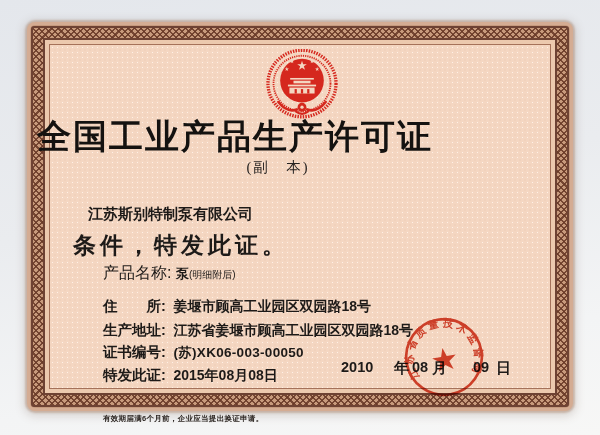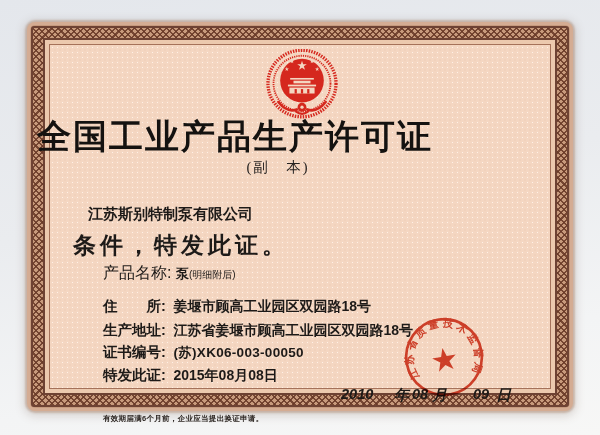--- a/index.html
+++ b/index.html
@@ -53,21 +53,21 @@
   .product{position:absolute;left:103px;top:263px;}
   .product .lab{font-size:16px;font-weight:400;}
   .product .val{font-size:13px;font-weight:700;}
   .product .note{font-size:10px;font-weight:400;}
   .frow{position:absolute;left:103px;white-space:nowrap;}
   .frow .lab{display:inline-block;width:66px;font-size:14.5px;font-weight:800;}
   .frow .val{font-size:14px;font-weight:700;}
   .frow .val.latin{font-size:13.5px;letter-spacing:.3px;}
   .r0{top:297px}.r1{top:321px}.r2{top:343px}.r3{top:366px}
   .footnote{position:absolute;left:103px;top:386px;font-size:7.5px;font-weight:700;color:#2c2622;letter-spacing:.3px;margin-top:28px;}
-  .dpart{position:absolute;top:386px;font-weight:800;font-style:italic;}
+  .dpart{position:absolute;top:359px;font-weight:800;}
   .dnum{font-size:14.5px;}
   .dunit{font-size:15px;}
   .dy{left:341px}.dyu{left:394px}.dm{left:412px}.dmu{left:432px}.dd{left:473px}.ddu{left:496px}
   
   .emblem{position:absolute;left:265px;top:49px;width:74px;height:72px;}
   .seal{
     position:absolute;left:402px;top:315px;width:84px;height:84px;
     transform:rotate(-10deg);opacity:.9;mix-blend-mode:multiply;
   }
 </style>

